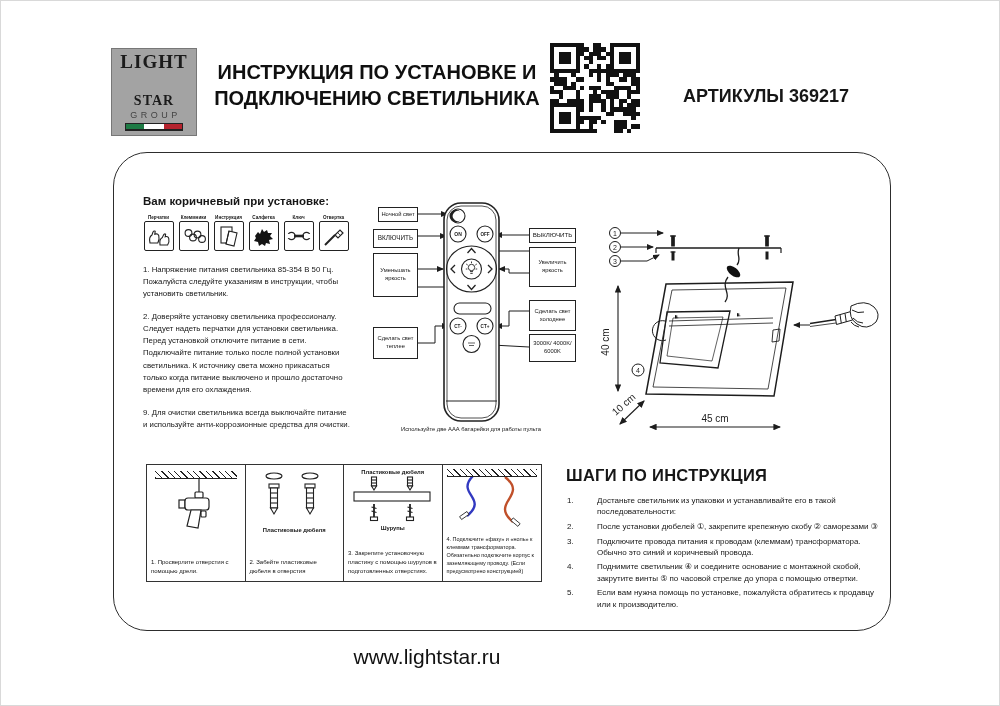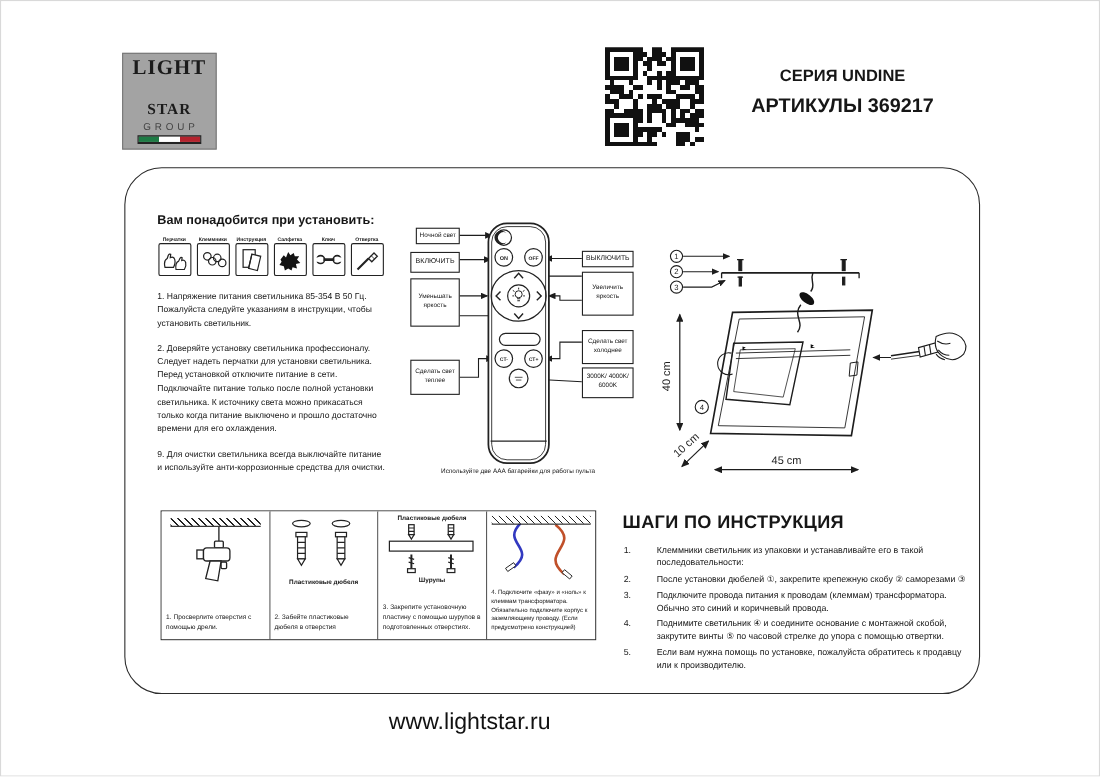--- a/index.html
+++ b/index.html
@@ -55,20 +55,24 @@
 
 <div class="page">
 
   <div class="abs logo-box">
     <div class="logo-l1">LIGHT</div>
     <div class="logo-l2">STAR</div>
     <div class="logo-l3">GROUP</div>
     <div class="flag" style="background:linear-gradient(90deg,#1e7b45 0 33%,#fff 33% 67%,#b5232e 67% 100%);"></div>
   </div>
 
+  <div class="abs title">
+    <span>ИНСТРУКЦИЯ ПО УСТАНОВКЕ И</span><br>
+    <span>ПОДКЛЮЧЕНИЮ СВЕТИЛЬНИКА</span>
+  </div>
 
   <div class="abs" style="left:549px;top:42px;width:90px;height:90px;">
     <svg id="qrsvg" width="90" height="90" viewBox="0 0 21 21" shape-rendering="crispEdges">
         <rect x="0" y="0" width="7" height="7" fill="#111"></rect>
         <rect x="1" y="1" width="5" height="5" fill="#fff"></rect>
         <rect x="2" y="2" width="3" height="3" fill="#111"></rect>
         <rect x="14" y="0" width="7" height="7" fill="#111"></rect>
         <rect x="15" y="1" width="5" height="5" fill="#fff"></rect>
         <rect x="16" y="2" width="3" height="3" fill="#111"></rect>
         <rect x="0" y="14" width="7" height="7" fill="#111"></rect>
@@ -224,26 +228,25 @@
         <rect x="7" y="20" width="1" height="1" fill="#111"></rect>
         <rect x="8" y="20" width="1" height="1" fill="#111"></rect>
         <rect x="9" y="20" width="1" height="1" fill="#111"></rect>
         <rect x="10" y="20" width="1" height="1" fill="#111"></rect>
         <rect x="15" y="20" width="1" height="1" fill="#111"></rect>
         <rect x="16" y="20" width="1" height="1" fill="#111"></rect>
         <rect x="18" y="20" width="1" height="1" fill="#111"></rect>
       </svg>
   </div>
 
-  <div class="abs series">СЕРИЯ UNDINE</div>
   <div class="abs articles">АРТИКУЛЫ 369217</div>
 
   <div class="abs main-box"></div>
 
-  <div class="abs tools-head">Вам понадобится при установить:</div>
+  <div class="abs tools-head">Вам коричневый при установке:</div>
   <div class="abs tools-row">
     <div class="tool">
       <div class="tool-label">Перчатки</div>
       <div class="tool-boxic">
         <svg width="28" height="28" viewBox="0 0 28 28" fill="none" stroke="#222" stroke-width="1.1">
           <path d="M5,21 q-1.5,-6 2,-8 l1,-3 q1,-1.6 2.2,-0.8 l-0.4,3 q3,-1.2 4,1.6 q1,3.6 -1,7.2 z"></path>
           <path d="M15,23 q-1,-6 2.4,-7.6 l1.2,-2.6 q1,-1.4 2,-0.6 l-0.4,2.6 q2.8,-1 3.6,1.8 q0.8,3.4 -1.2,6.4 z"></path>
         </svg>
       </div>
     </div>
@@ -540,21 +543,21 @@
         <rect x="68" y="44" width="9" height="3.5" fill="#fff" stroke="#222" stroke-width="0.8" transform="rotate(40 72 46)"></rect>
       </svg>
       <div class="txt small">4. Подключите «фазу» и «ноль» к клеммам трансформатора. Обязательно подключите корпус к заземляющему проводу. (Если предусмотрено конструкцией)</div>
     </div>
   </div>
 
   <div class="abs install-head">ШАГИ ПО ИНСТРУКЦИЯ</div>
   <div class="abs install-list">
     <div class="irow">
       <div class="inum">1.</div>
-      <div class="itxt">Клеммники светильник из упаковки и устанавливайте его в такой последовательности:</div>
+      <div class="itxt">Достаньте светильник из упаковки и устанавливайте его в такой последовательности:</div>
     </div>
     <div class="irow">
       <div class="inum">2.</div>
       <div class="itxt">После установки дюбелей ①, закрепите крепежную скобу ② саморезами ③</div>
     </div>
     <div class="irow">
       <div class="inum">3.</div>
       <div class="itxt">Подключите провода питания к проводам (клеммам) трансформатора. Обычно это синий и коричневый провода.</div>
     </div>
     <div class="irow">

